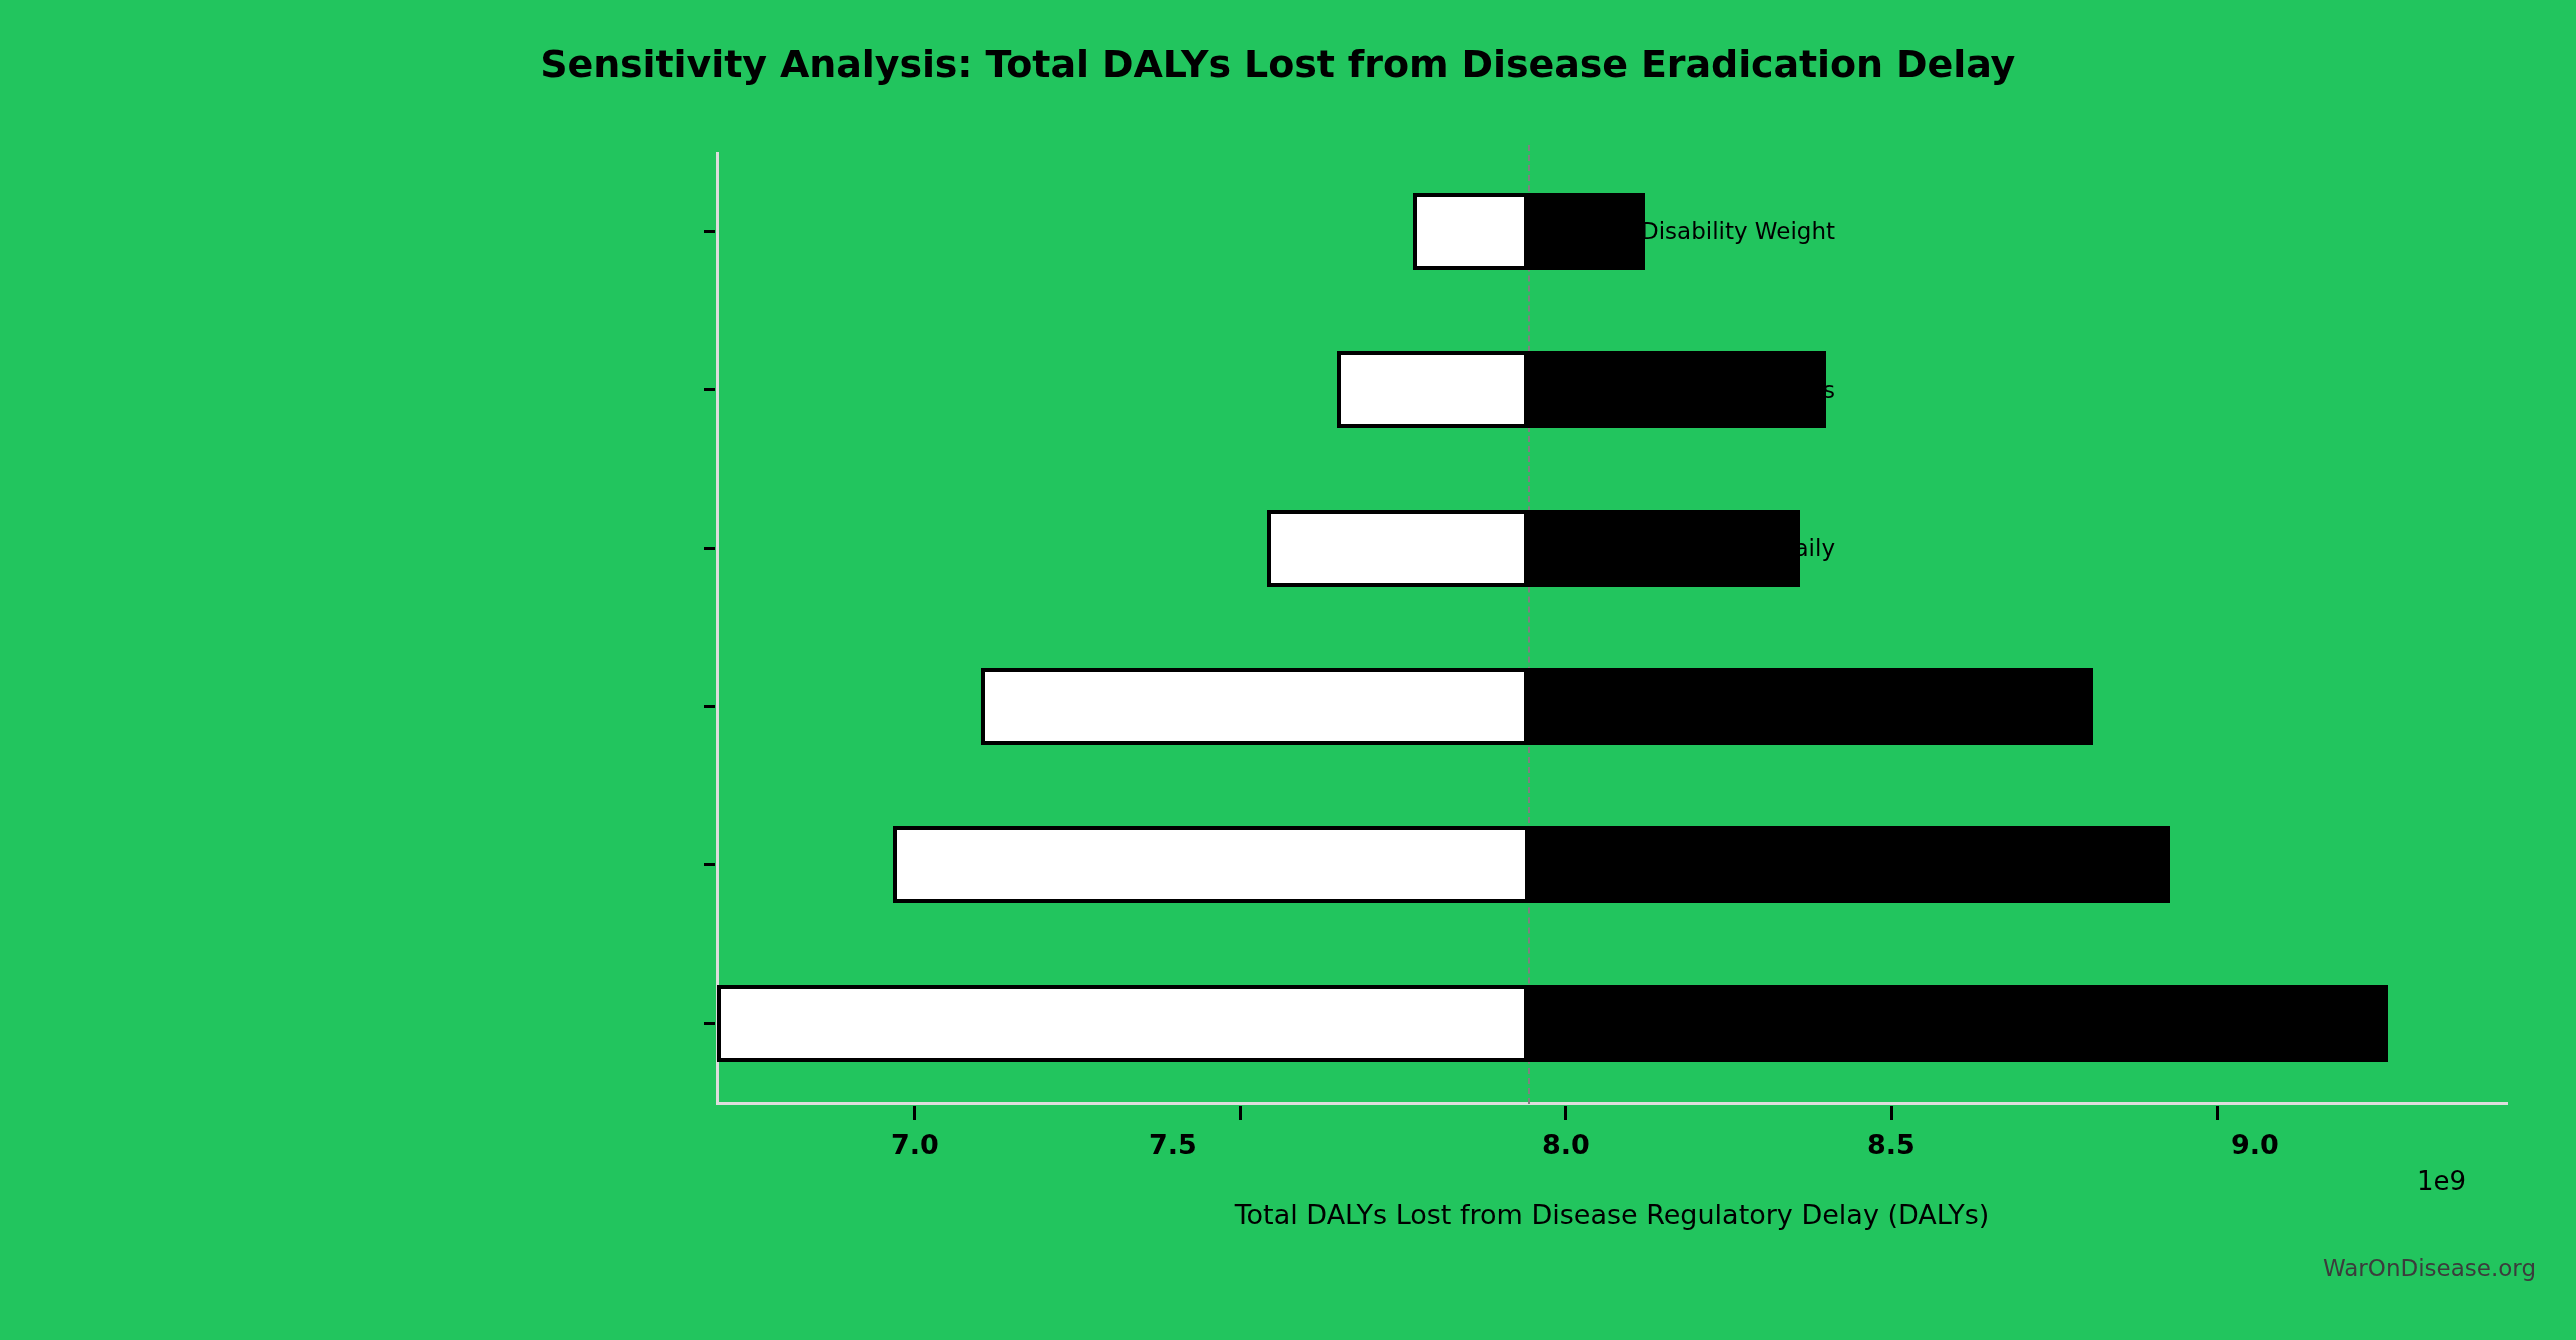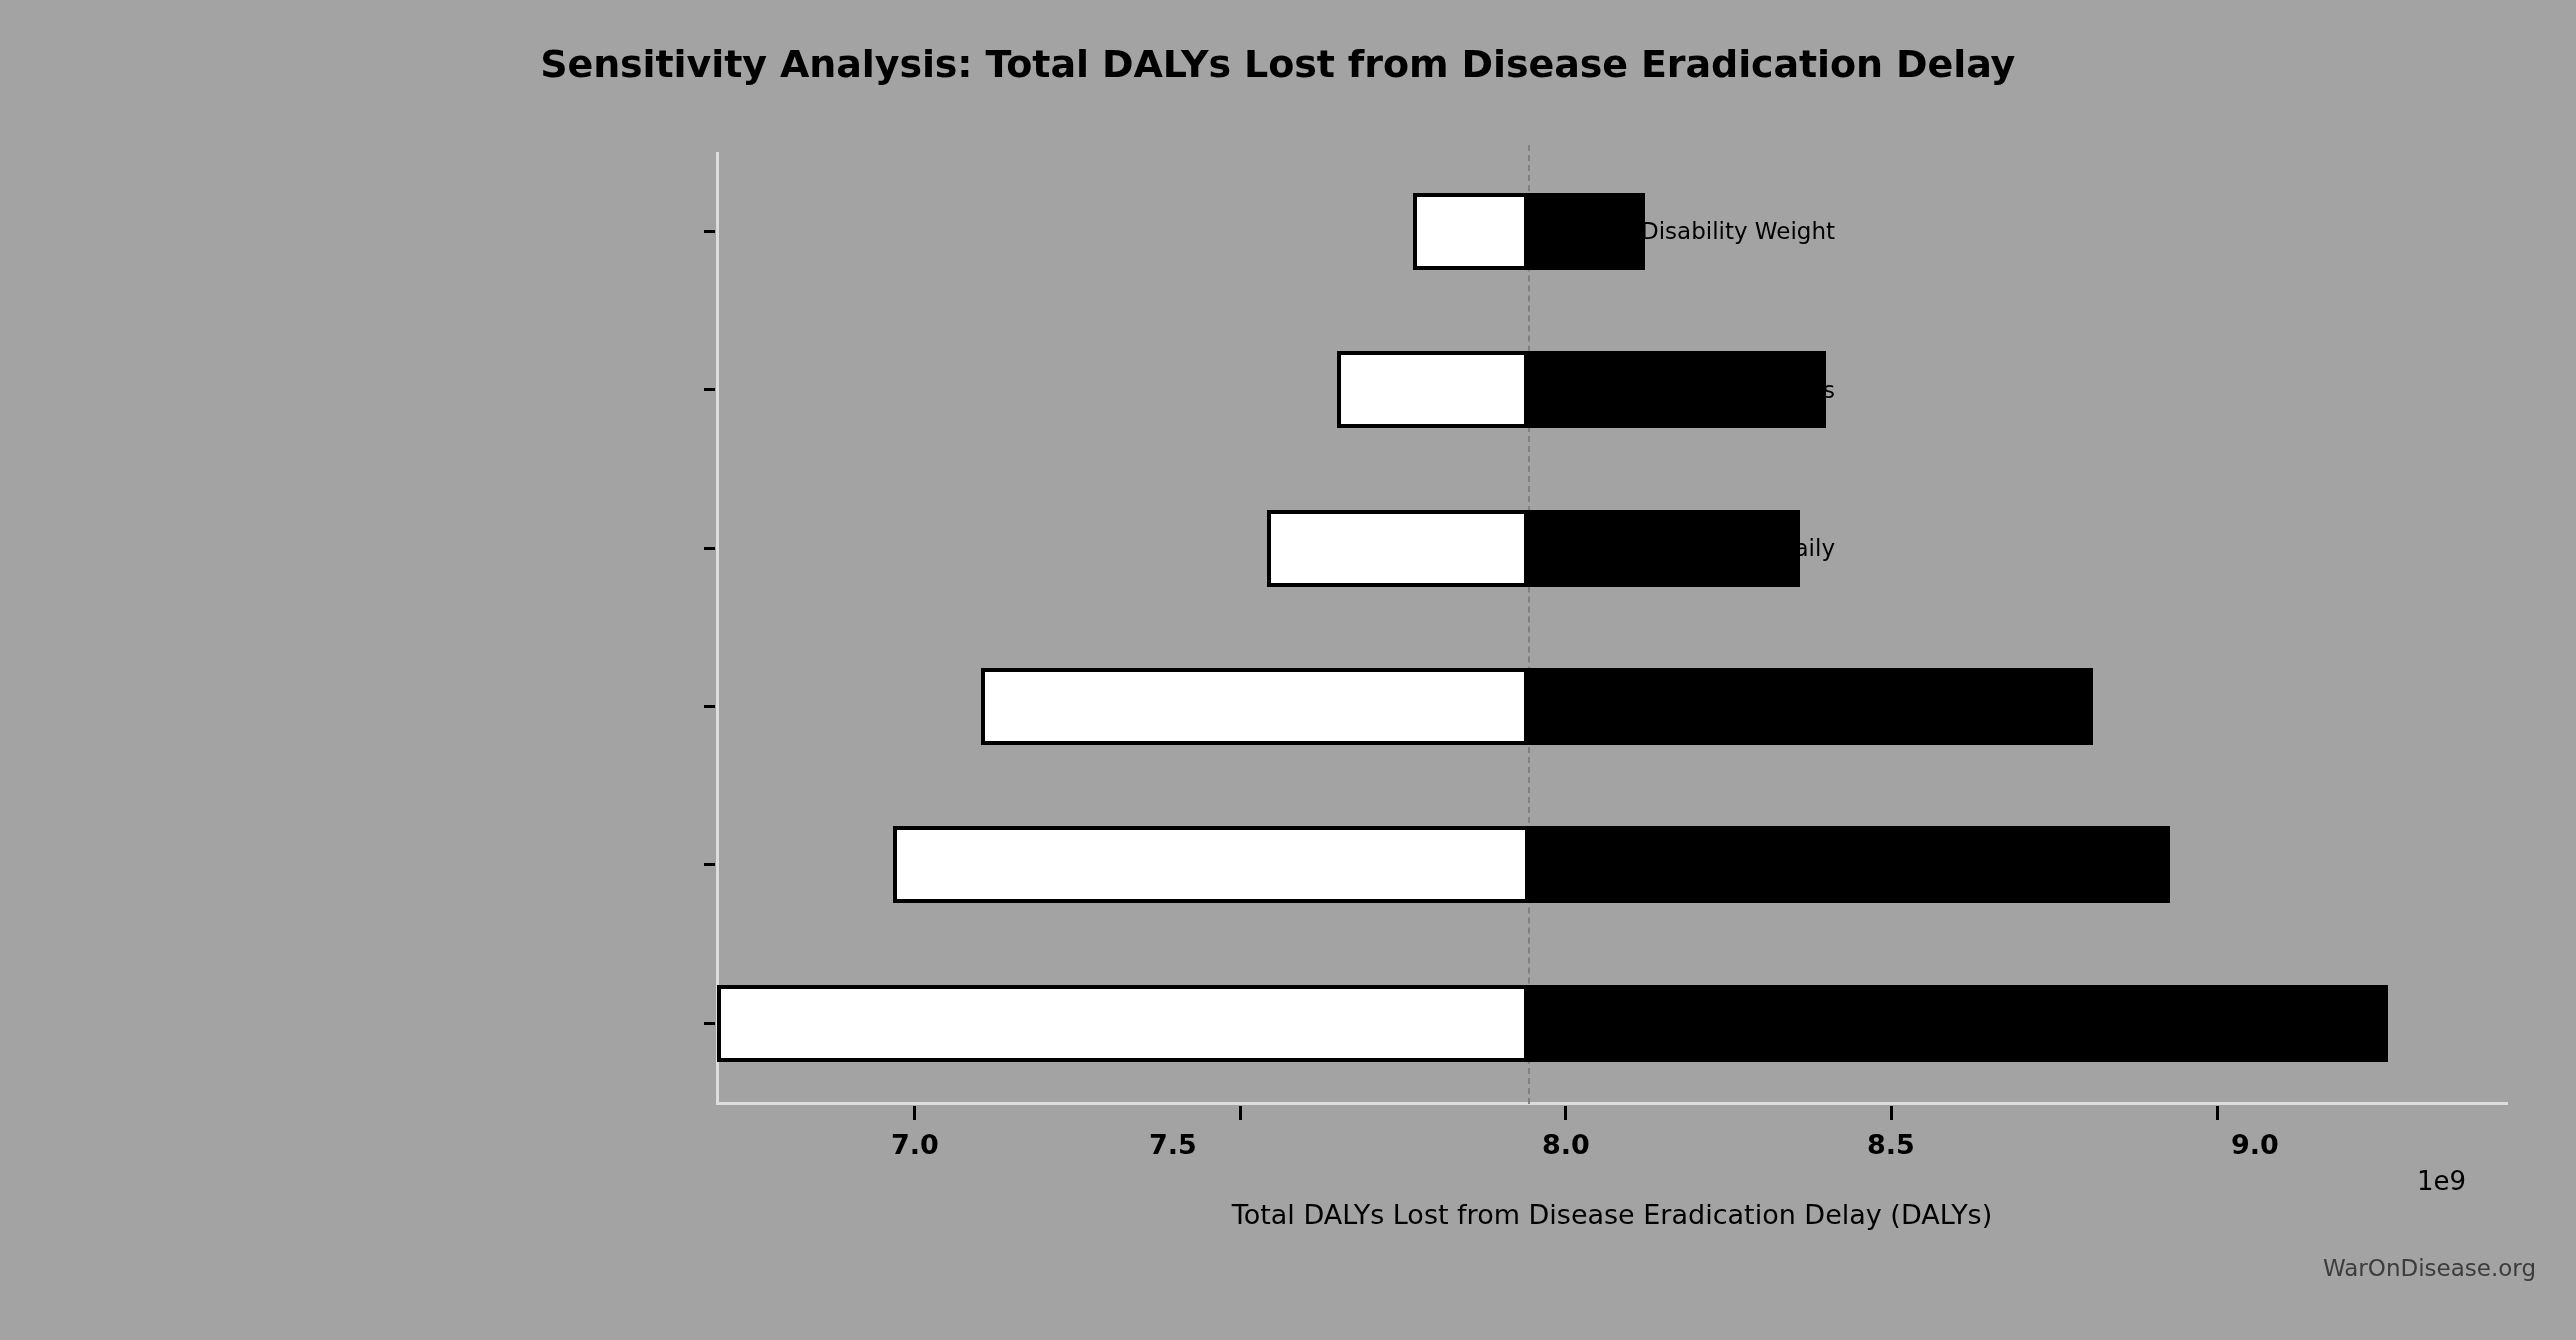--- a/index.html
+++ b/index.html
@@ -12,21 +12,21 @@
     height: 1340px;
     font-family: "DejaVu Sans", sans-serif;
     position: relative;
     overflow: hidden;
   }
 
   
   #figure {
     position: absolute;
     inset: 0;
-    background: #a3a3a3;
+    background: #22c55e;
   }
 
   
   #chart-title {
     position: absolute;
     left: 0;
     right: 0;
     top: 42px;
     text-align: center;
     font-size: 38px;
@@ -222,20 +222,20 @@
     <div id="yticks-layer">
         <div class="ytick-mark" style="top: 78px;"></div>
         <div class="ytick-mark" style="top: 236px;"></div>
         <div class="ytick-mark" style="top: 395px;"></div>
         <div class="ytick-mark" style="top: 553px;"></div>
         <div class="ytick-mark" style="top: 711px;"></div>
         <div class="ytick-mark" style="top: 870px;"></div>
       </div>
   </div>
 
-  <div id="xaxis-label">Total DALYs Lost from Disease Eradication Delay (DALYs)</div>
+  <div id="xaxis-label">Total DALYs Lost from Disease Regulatory Delay (DALYs)</div>
 
   <div id="exponent-offset">1e9</div>
 
   <div id="watermark">WarOnDisease.org</div>
 
 </div>
 
 
 </body></html>

